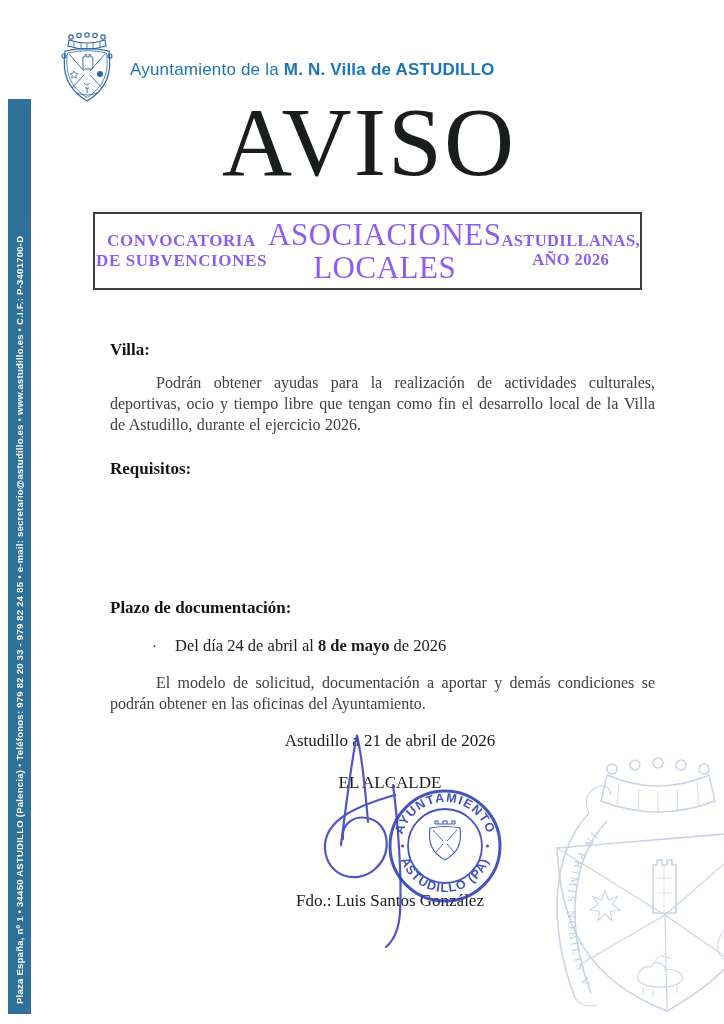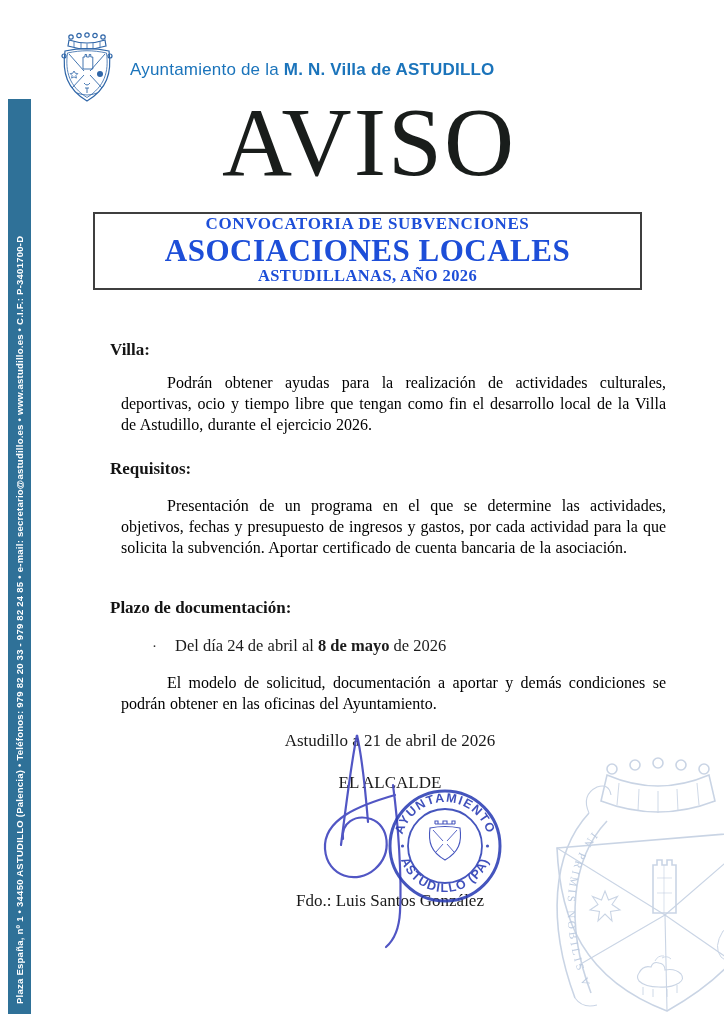--- a/index.html
+++ b/index.html
@@ -32,34 +32,34 @@
   
   .big-title {
     position:absolute; left:70px; right:56px; top:93px;
     text-align:center; font-size:97px; line-height:1.04;
     letter-spacing:2px; color:#191d1b; font-weight:400;
   }
   
   .notice-box {
     position:absolute; left:93px; top:212px; width:549px; height:78px;
     border:2px solid #3f3f3f; background:#fff;
-    display:flex; flex-direction:column; align-items:center; justify-content:flex-start;
-    text-align:center; color:#1d4ed8;
+    display:flex; flex-direction:row; align-items:center; justify-content:flex-end;
+    text-align:center; color:#8b5cf6;
   }
   .nb1 { font-size:17px; font-weight:bold; letter-spacing:0.6px; line-height:1.15; }
-  .nb2 { font-size:31px; font-weight:bold; letter-spacing:0.5px; line-height:1.08; }
+  .nb2 { font-size:31px; font-weight:normal; letter-spacing:0.5px; line-height:1.08; }
   .nb3 { font-size:16.5px; font-weight:bold; letter-spacing:0.4px; line-height:1.15; }
   
   .h-sec {
     position:absolute; left:110px; font-size:17px; font-weight:bold; color:#141414;
   }
   .para {
-    position:absolute; left:121px; width:545px;
+    position:absolute; left:110px; width:545px;
     font-size:16px; line-height:21px; text-align:justify; text-indent:46px;
-    word-spacing:0.5px; color:#000000;
+    word-spacing:0.5px; color:#404040;
   }
   .bullet-line {
     position:absolute; left:152px; top:636px; font-size:16.5px; color:#1c1c1c;
     display:flex; align-items:baseline;
   }
   .bullet-dot { font-size:15px; margin-right:18px; color:#333; }
   .centered-line {
     position:absolute; left:110px; width:560px; text-align:center;
     font-size:17px; color:#1a1a1a;
   }
@@ -107,21 +107,20 @@
   <div class="notice-box">
     <div class="nb1">CONVOCATORIA DE SUBVENCIONES</div>
     <div class="nb2">ASOCIACIONES LOCALES</div>
     <div class="nb3">ASTUDILLANAS, AÑO 2026</div>
   </div>
 
   <div class="h-sec" style="top:340px">Villa:</div>
   <p class="para" style="top:372px">Podrán obtener ayudas para la realización de actividades culturales, deportivas, ocio y tiempo libre que tengan como fin el desarrollo local de la Villa de Astudillo, durante el ejercicio 2026.</p>
 
   <div class="h-sec" style="top:459px">Requisitos:</div>
-  <p class="para" style="top:495px">Presentación de un programa en el que se determine las actividades, objetivos, fechas y presupuesto de ingresos y gastos, por cada actividad para la que solicita la subvención. Aportar certificado de cuenta bancaria de la asociación.</p>
 
   <div class="h-sec" style="top:598px">Plazo de documentación:</div>
   <div class="bullet-line">
     <span class="bullet-dot">·</span>
     <span><span>Del día 24 de abril al </span><b>8 de mayo</b><span> de 2026</span></span>
   </div>
   <p class="para" style="top:672px">El modelo de solicitud, documentación a aportar y demás condiciones se podrán obtener en las oficinas del Ayuntamiento.</p>
 
   <div class="centered-line" style="top:731px">Astudillo a 21 de abril de 2026</div>
   <div class="centered-line" style="top:773px">EL ALCALDE</div>

